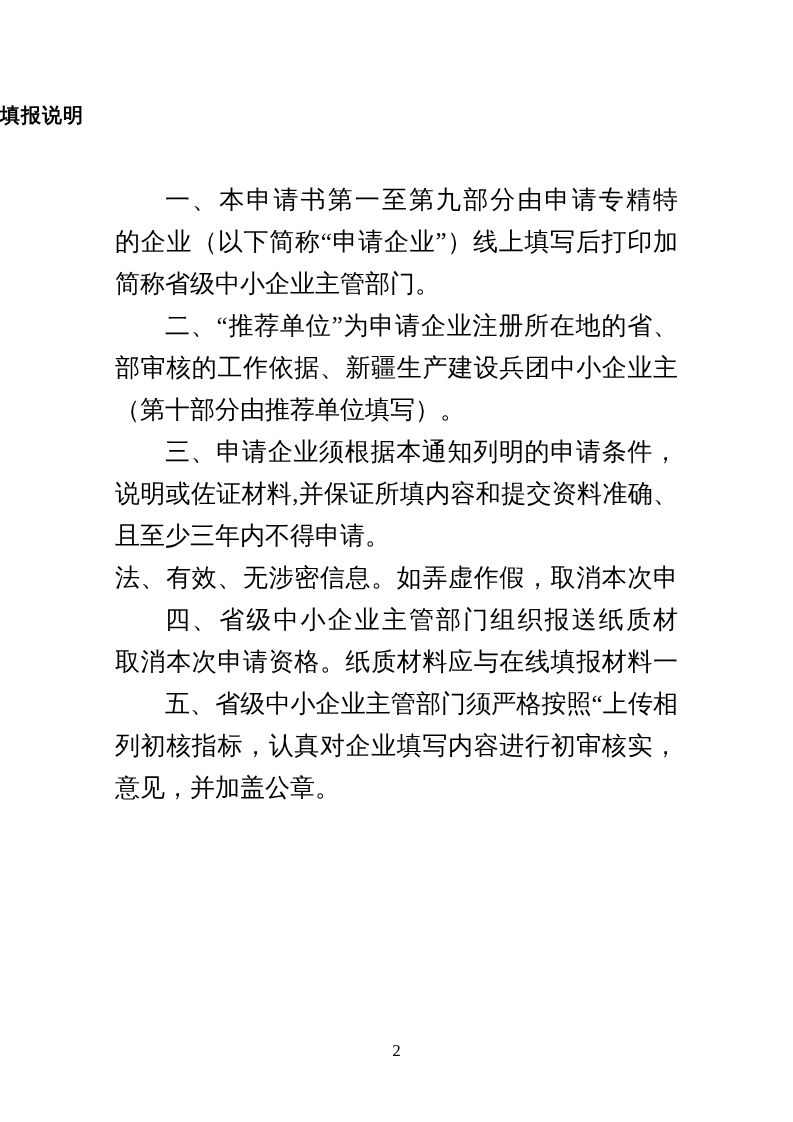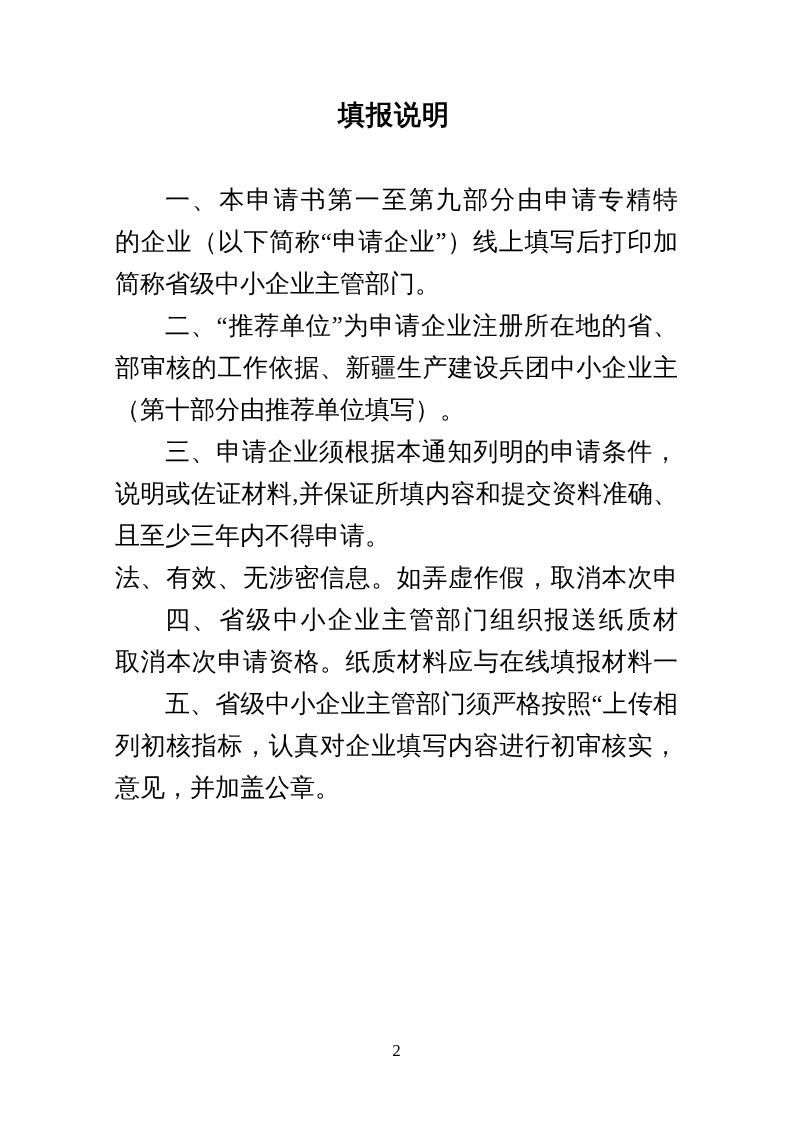--- a/index.html
+++ b/index.html
@@ -11,22 +11,21 @@
     position: relative;
     width: 793px;
     height: 1122px;
     background: #ffffff;
     color: #000000;
     font-family: "Liberation Serif", serif;
     overflow: hidden;
   }
   .title {
     margin: 97px 5px 0 0;
-    text-align: center;
-    font-size: 27px;
+    font-size: 20px;
     line-height: 36px;
     font-weight: bold;
     letter-spacing: 1px;
   }
   .content {
     margin: 46px 115px 0 115px;
   }
   .para {
     margin: 0;
     padding: 0;

